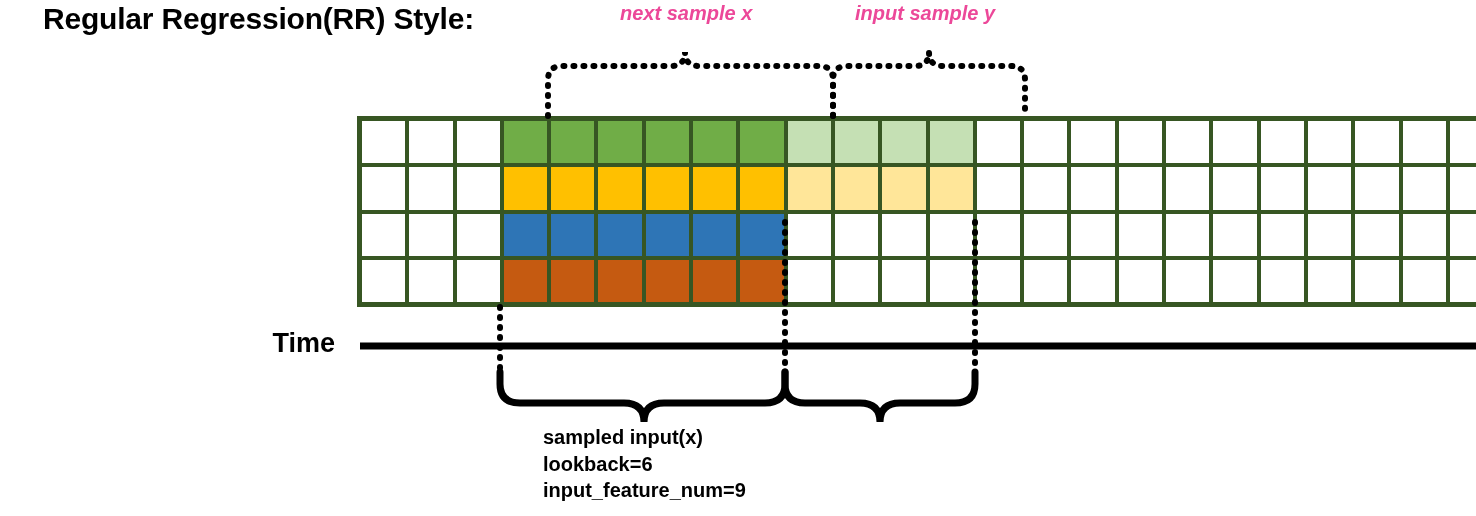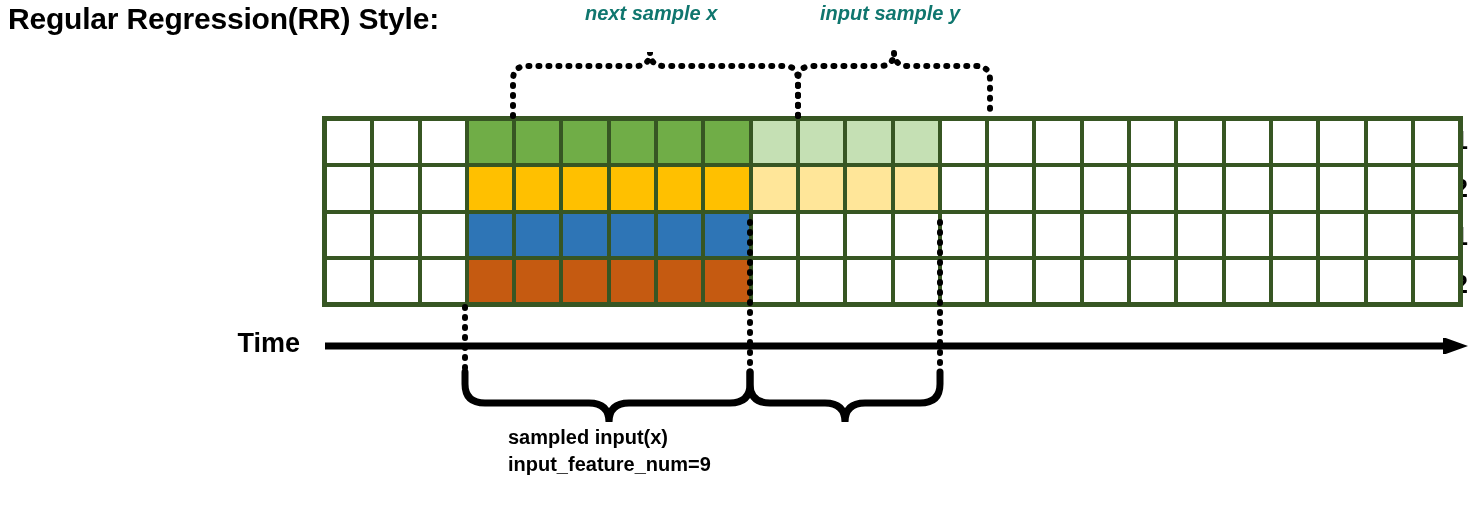--- a/index.html
+++ b/index.html
@@ -3,33 +3,33 @@
 <meta charset="utf-8">
 <style>
   html,body{margin:0;padding:0;}
   body{
     width:1476px;height:516px;
     background:#ffffff;
     font-family:"Liberation Sans", sans-serif;
     overflow:hidden;
     position:relative;
   }
-  #stage{position:absolute;inset:0;}
+  #stage{position:absolute;inset:0;margin-left:35px;}
 
   
   .title{
     position:absolute;left:8px;top:2px;
     font-size:30px;font-weight:700;color:#000;
     letter-spacing:-0.2px;white-space:nowrap;
   }
 
   
   .brace-label{
     position:absolute;
-    font-size:20px;font-style:italic;font-weight:700;color:#0f766e;
+    font-size:20px;font-style:italic;font-weight:700;color:#ec4899;
     white-space:nowrap;
   }
   #lbl-next-x{left:585px;top:2px;}
   #lbl-next-y{left:820px;top:2px;}
 
   
   .row-label{
     position:absolute;right:0;
     width:310px;text-align:right;
     font-size:25px;font-weight:700;color:#000;
@@ -240,17 +240,18 @@
     <g fill="none" stroke="#000" stroke-width="7" stroke-linecap="round">
       <path d="M465,372 L465,384 Q465,403 485,403 L589,403 Q609,403 609,422 Q609,403 629,403 L730,403 Q750,403 750,384 L750,372"></path>
     </g>
     <g fill="none" stroke="#000" stroke-width="7" stroke-linecap="round">
       <path d="M750,372 L750,384 Q750,403 770,403 L825,403 Q845,403 845,422 Q845,403 865,403 L920,403 Q940,403 940,384 L940,372"></path>
     </g>
   </svg>
 
   <div class="desc" id="desc-input">
     <div>sampled input(x)</div>
+    <div>lookback=6</div>
     <div>input_feature_num=9</div>
   </div>
 
 
 </div>
 
 </body></html>

